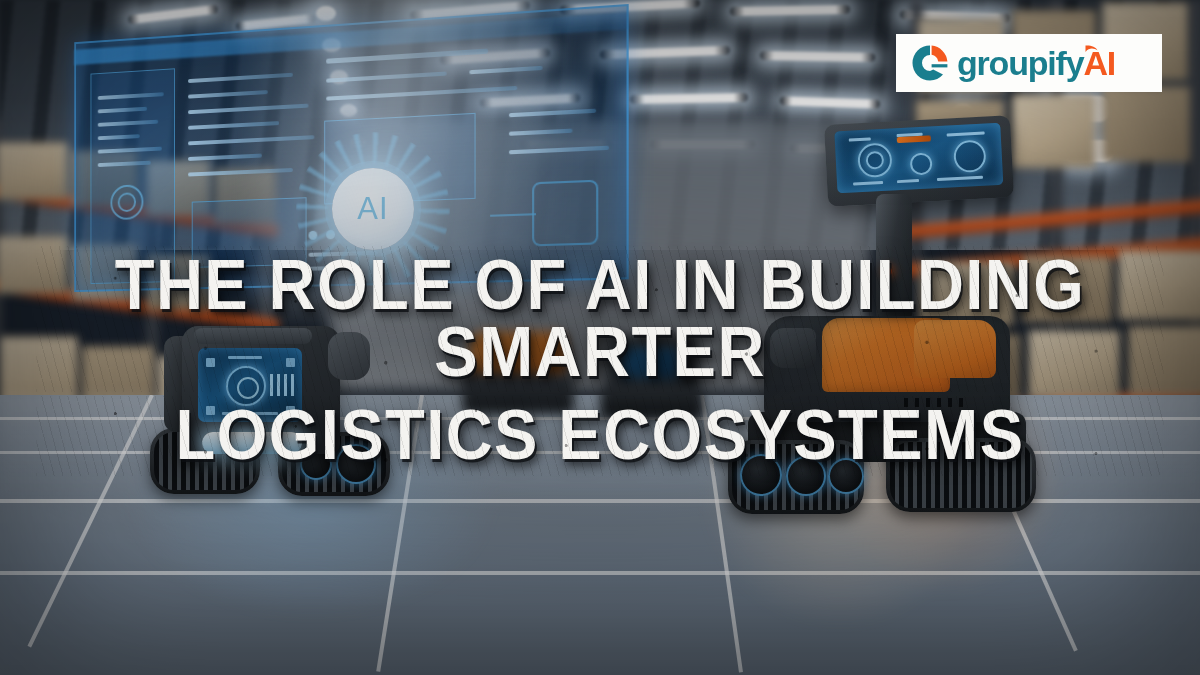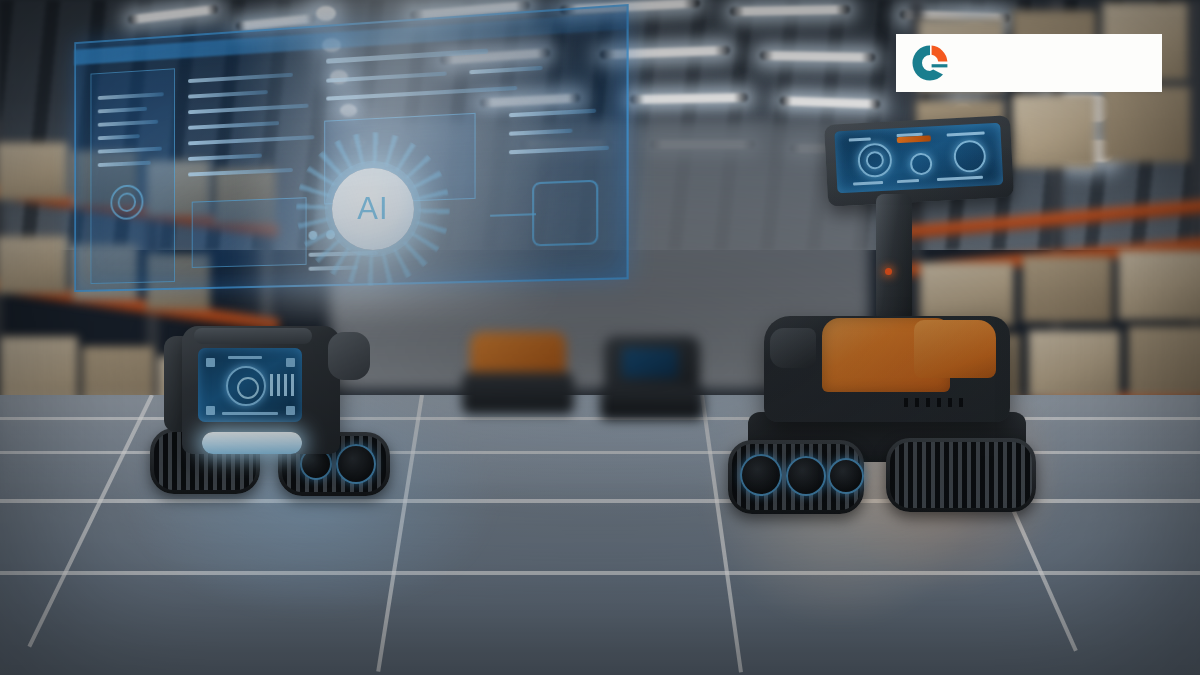--- a/index.html
+++ b/index.html
@@ -476,25 +476,35 @@
       <div class="track" style="left:168px;top:318px;width:150px;height:74px;"></div>
       <div class="wheel" style="left:22px;top:334px;width:42px;height:42px;"></div>
       <div class="wheel" style="left:68px;top:336px;width:40px;height:40px;"></div>
       <div class="wheel" style="left:110px;top:338px;width:36px;height:36px;"></div>
     </div>
 
     <div class="scene-tint"></div>
     <div class="vignette"></div>
   </div>
 
+  <div class="title-wrap">
+    <div class="title-line" id="title-line-1">THE ROLE OF AI IN BUILDING SMARTER</div>
+    <div class="title-line" id="title-line-2">LOGISTICS ECOSYSTEMS</div>
+  </div>
 
   <div class="logo-box">
     <div class="logo-mark">
       <svg viewBox="0 0 40 40" width="40" height="40" aria-hidden="true">
         <path d="M20 2.5 A17.5 17.5 0 1 0 20 37.5 L20 28 A8 8 0 1 1 20 12 Z" fill="#1a7e8e"></path>
         <path d="M21.6 2.6 A17.5 17.5 0 0 1 37.4 18.4 L28.2 18.4 A8.3 8.3 0 0 0 21.6 11.8 Z" fill="#f4591f"></path>
         <rect x="21.6" y="21.2" width="15.8" height="3.2" fill="#1a7e8e"></rect>
         <path d="M23.2 26.6 A9 9 0 0 1 20 28 L20 37.5 A17.5 17.5 0 0 0 33 31.6 Z" fill="#1a7e8e"></path>
       </svg>
     </div>
+    <div class="logo-text">
+      <span class="t-teal">groupify</span><span class="t-orange">AI</span>
+      <svg class="logo-leaf" viewBox="0 0 13 12" style="left:128px;top:-1px;" aria-hidden="true">
+        <path d="M0.5 0.5 C5 0 11 1.5 12.5 5.5 C9 3 4 2.5 0.5 7 Z" fill="#f4591f"></path>
+      </svg>
+    </div>
   </div>
 
 </div>
 
 </body></html>

